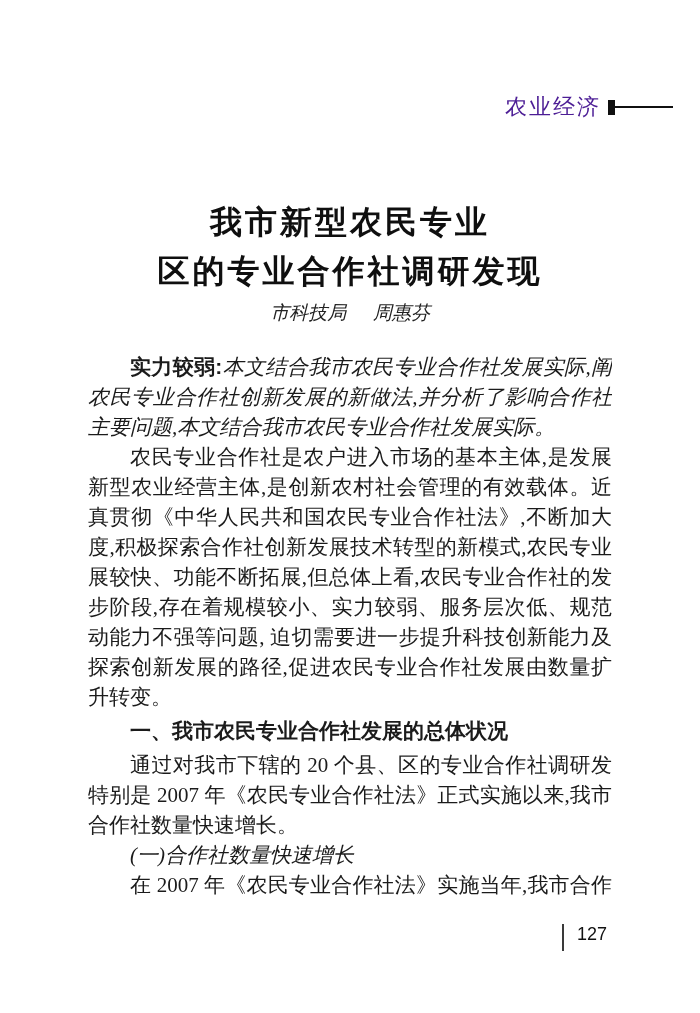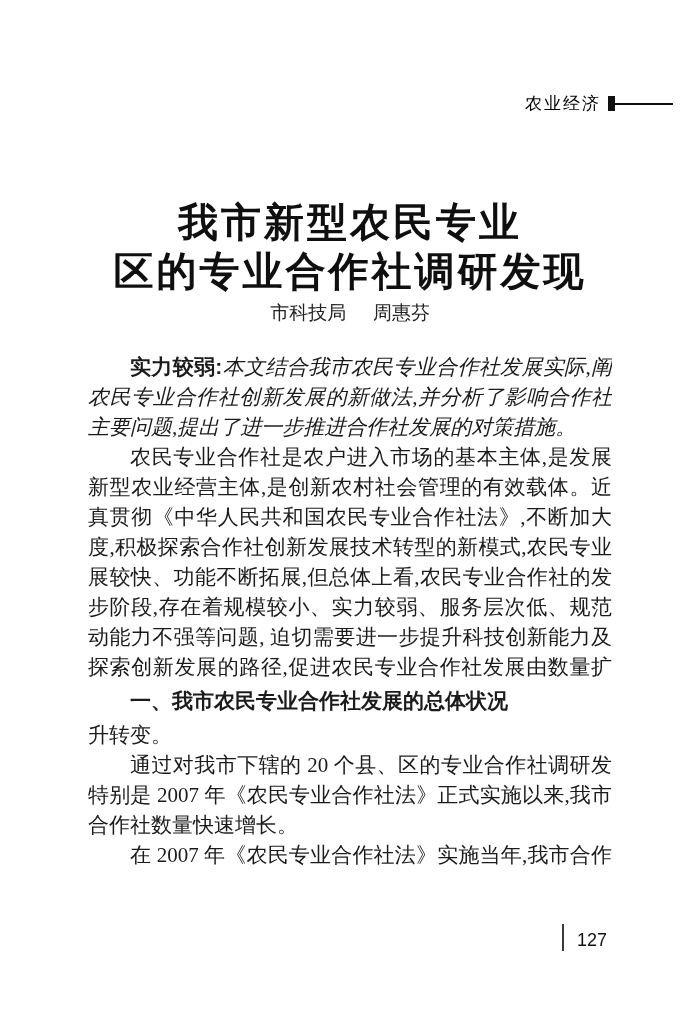--- a/index.html
+++ b/index.html
@@ -20,23 +20,23 @@
 
   
   .jheader {
     position: absolute;
     top: 92px;
     right: 27px;
     display: flex;
     align-items: center;
   }
   .jcat {
-    font-size: 17px;
+    font-size: 22px;
     letter-spacing: 2px;
-    color: #000000;
+    color: #4c1d95;
   }
   .jblock {
     width: 7px;
     height: 15px;
     background: #101010;
     margin-left: 7px;
   }
   .jrule {
     width: 58px;
     height: 2px;
@@ -44,34 +44,35 @@
   }
 
   
   .title {
     position: absolute;
     top: 198px;
     left: 0;
     width: 700px;
     text-align: center;
     font-weight: bold;
-    font-size: 40px;
+    font-size: 32px;
     line-height: 49px;
     letter-spacing: 3px;
     color: #0f0f0f;
   }
 
   
   .byline {
     position: absolute;
     top: 300px;
     left: 0;
     width: 700px;
     text-align: center;
     font-size: 19px;
+    font-style: italic;
     color: #222222;
   }
   .byline .org { margin-right: 22px; }
 
   
   .text {
     position: absolute;
     left: 88px;
     top: 352px;
     width: 524px;
@@ -100,21 +101,21 @@
     font-family: "Liberation Sans", "DejaVu Sans", sans-serif;
     font-weight: bold;
   }
 
   
   .pager {
     position: absolute;
     top: 924px;
     left: 562px;
     display: flex;
-    align-items: flex-end;
+    align-items: flex-start;
   }
   .pbar {
     width: 2px;
     height: 27px;
     background: #3a3a3a;
     margin-right: 13px;
   }
   .pnum {
     font-family: "Liberation Sans", "DejaVu Sans", sans-serif;
     font-size: 18px;
@@ -139,38 +140,39 @@
 
   <div class="byline">
     <span class="org">市科技局</span>
     <span>周惠芬</span>
   </div>
 
   <div class="text">
 
     <div class="line kai j indent"><span class="abslabel">实力较弱:</span><span>本文结合我市农民专业合作社发展实际,阐述了我市</span></div>
     <div class="line kai j">农民专业合作社创新发展的新做法,并分析了影响合作社创新发展的</div>
-    <div class="line kai">主要问题,提出了进一步推进合作社发展的对策措施。</div>
+    <div class="line kai">主要问题,本文结合我市农民专业合作社发展实际。</div>
 
     <div class="line j indent">农民专业合作社是农户进入市场的基本主体,是发展农村经济的</div>
     <div class="line j">新型农业经营主体,是创新农村社会管理的有效载体。近年来,我市认</div>
     <div class="line j">真贯彻《中华人民共和国农民专业合作社法》,不断加大科技支撑力</div>
     <div class="line j">度,积极探索合作社创新发展技术转型的新模式,农民专业合作社发</div>
     <div class="line j">展较快、功能不断拓展,但总体上看,农民专业合作社的发展仍处于起</div>
     <div class="line j">步阶段,存在着规模较小、实力较弱、服务层次低、规范化程度不高、带</div>
     <div class="line j">动能力不强等问题, 迫切需要进一步提升科技创新能力及服务功能,</div>
     <div class="line j">探索创新发展的路径,促进农民专业合作社发展由数量扩张向质量提</div>
+    <div class="line">升转变。</div>
+
     <div class="line hei indent sechead">一、我市农民专业合作社发展的总体状况</div>
-
-    <div class="line">升转变。</div>
 
     <div class="line j indent">通过对我市下辖的 20 个县、区的专业合作社调研发现,近年来,</div>
     <div class="line j">特别是 2007 年《农民专业合作社法》正式实施以来,我市农民专业合</div>
     <div class="line">合作社数量快速增长。</div>
 
+    <div class="line kai indent">(一)合作社数量快速增长</div>
 
     <div class="line j indent">在 2007 年《农民专业合作社法》实施当年,我市合作社注册登记</div>
 
   </div>
 
   <div class="pager">
     <span class="pbar"></span>
     <span class="pnum">127</span>
   </div>
 

